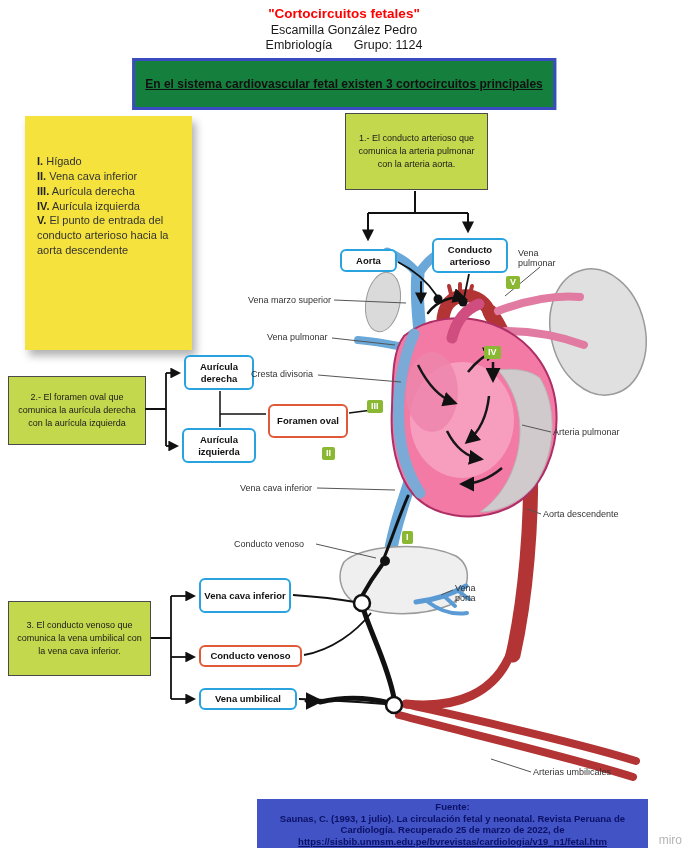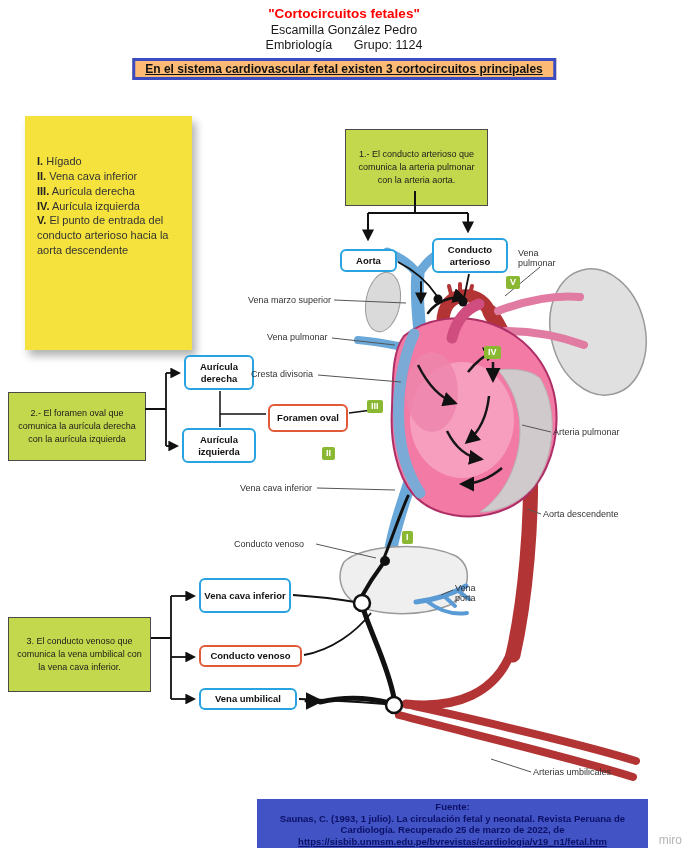--- a/index.html
+++ b/index.html
@@ -4,30 +4,30 @@
 <style>
   html,body{margin:0;padding:0;background:#fff;}
   .page{position:relative;width:688px;height:848px;background:#fff;margin:0 auto;overflow:hidden;
         font-family:"Liberation Sans", sans-serif;color:#111;}
   .ctr{position:absolute;left:0;right:0;text-align:center;}
   .h-title{top:6px;font-size:13.5px;font-weight:bold;color:var(--title-red,#ff0000);}
   .h-author{top:23px;font-size:12.5px;color:#1a1a1a;}
   .h-course{top:38px;font-size:12.5px;color:#1a1a1a;}
   .h-course .gap{display:inline-block;width:18px;}
   .banner{position:absolute;top:58px;left:50%;transform:translateX(-50%);
-          border:3px solid var(--banner-blue,#3a4cc0);background:#fdba74;
+          border:3px solid var(--banner-blue,#3a4cc0);background:#15803d;
           font-size:12px;font-weight:bold;text-decoration:underline;
-          padding:1px 10px;white-space:nowrap;}
+          padding:16px 10px;white-space:nowrap;}
   .sticky{position:absolute;left:25px;top:116px;width:167px;height:234px;
           background:var(--sticky-yellow,#f5e23d);box-shadow:4px 6px 8px rgba(0,0,0,.3);
           box-sizing:border-box;padding:38px 10px 6px 12px;font-size:11px;color:#333;line-height:1.35;}
   .sticky .num{font-weight:bold;color:#222;}
   .gnote{position:absolute;background:var(--callout-green,#c3d84c);border:1px solid #4a4a4a;
          font-size:9px;color:#1b1b1b;text-align:center;box-sizing:border-box;
-         display:flex;align-items:center;justify-content:center;padding:4px 6px;line-height:1.45;margin-top:16px;}
+         display:flex;align-items:center;justify-content:center;padding:4px 6px;line-height:1.45;}
   .gnote.n1{left:345px;top:113px;width:143px;height:77px;}
   .gnote.n2{left:8px;top:376px;width:138px;height:69px;}
   .gnote.n3{left:8px;top:601px;width:143px;height:75px;}
   .abox,.rbox{position:absolute;background:#fff;font-weight:bold;font-size:9.5px;color:#111;
          text-align:center;display:flex;align-items:center;justify-content:center;
          line-height:1.25;border-radius:6px;box-sizing:border-box;z-index:3;}
   .abox{border:2px solid var(--box-blue-border,#29a3e0);}
   .rbox{border:2px solid var(--box-red-border,#e05a3a);}
   .alabel{position:absolute;font-size:9px;color:#333;line-height:1.12;z-index:3;}
   .badge{position:absolute;background:var(--badge-green,#8ab832);color:#fff;font-weight:bold;
@@ -185,21 +185,21 @@
   </div>
 
   <div class="gnote n1">1.- El conducto arterioso que comunica la arteria pulmonar con la arteria aorta.</div>
   <div class="gnote n2">2.- El foramen oval que comunica la aurícula derecha con la aurícula izquierda</div>
   <div class="gnote n3">3. El conducto venoso que comunica la vena umbilical con la vena cava inferior.</div>
 
   <div class="abox" style="left:340px;top:249px;width:57px;height:23px;">Aorta</div>
   <div class="abox" style="left:432px;top:238px;width:76px;height:35px;">Conducto arterioso</div>
   <div class="abox" style="left:184px;top:355px;width:70px;height:35px;">Aurícula derecha</div>
   <div class="abox" style="left:182px;top:428px;width:74px;height:35px;">Aurícula izquierda</div>
-  <div class="rbox" style="left:268px;top:404px;width:80px;height:28px;">Foramen oval</div>
+  <div class="rbox" style="left:268px;top:404px;width:80px;height:34px;">Foramen oval</div>
   <div class="abox" style="left:199px;top:578px;width:92px;height:35px;">Vena cava inferior</div>
   <div class="rbox" style="left:199px;top:645px;width:103px;height:22px;">Conducto venoso</div>
   <div class="abox" style="left:199px;top:688px;width:98px;height:22px;">Vena umbilical</div>
 
   <div class="alabel" style="left:518px;top:248px;width:52px;">Vena pulmonar</div>
   <div class="alabel" style="left:248px;top:295px;">Vena marzo superior</div>
   <div class="alabel" style="left:267px;top:332px;">Vena pulmonar</div>
   <div class="alabel" style="left:251px;top:369px;">Cresta divisoria</div>
   <div class="alabel" style="left:553px;top:427px;">Arteria pulmonar</div>
   <div class="alabel" style="left:240px;top:483px;">Vena cava inferior</div>

